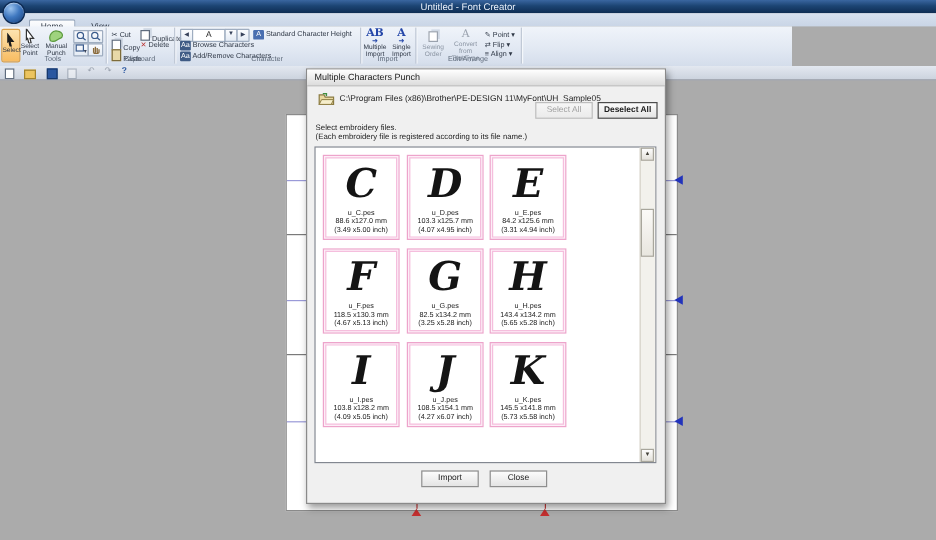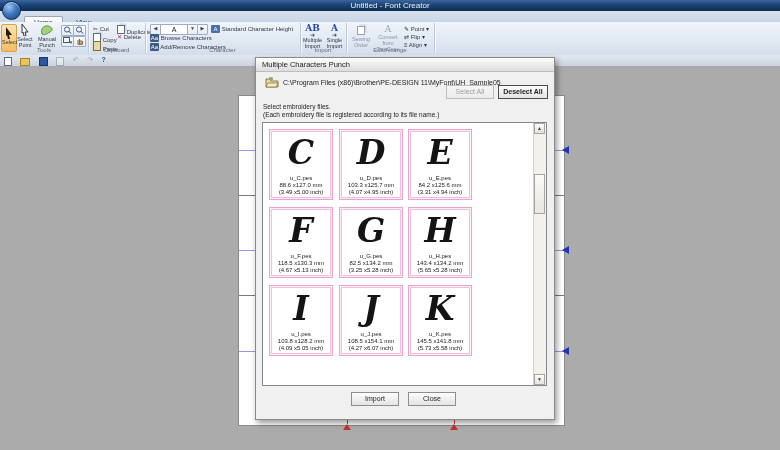--- a/index.html
+++ b/index.html
@@ -15,21 +15,21 @@
   .app-orb{left:2px;top:1px;width:17px;height:17px;border-radius:50%;z-index:30;
     background:radial-gradient(circle at 35% 30%,#9cc4ef 0%,#3f78c0 45%,#143c77 100%);
     border:1px solid #0d2a52;box-shadow:inset 0 1px 1px rgba(255,255,255,.6);}
 
   
   .tabrow{left:0;top:11px;width:780px;height:11px;background:linear-gradient(#d7e1ef,#c9d5e6);}
   .tab{height:11px;line-height:11px;font-size:7px;color:#27313f;padding:0 9px;display:inline-block;}
   .tab.active{background:linear-gradient(#fdfdfe,#e9eff7);border:1px solid #97a6ba;border-bottom:none;
     border-radius:2px 2px 0 0;margin-left:24px;}
   
-  .ribbon{left:0;top:22px;width:780px;height:33px;
+  .ribbon{left:0;top:22px;width:660px;height:33px;
     background:linear-gradient(#f0f4fa 0%,#e2e9f3 55%,#d4ddeb 100%);border-bottom:1px solid #aeb9c9;}
   .rib-sep{top:1px;width:1px;height:30px;background:#c0c9d6;box-shadow:1px 0 0 #f4f7fb;}
   .grp-label{font-size:6px;color:#5e6a7a;text-align:center;top:25px;height:7px;line-height:7px;}
   .tool-btn{text-align:center;font-size:5.5px;color:#2e3745;}
   .sel-tool{background:linear-gradient(#fde3b0,#f8bc62);border:1px solid #d9a04a;border-radius:2px;}
   .mini-btn{border:1px solid #9fadc0;background:linear-gradient(#fbfcfe,#e4ebf4);border-radius:1px;
     font-size:5px;text-align:center;color:#37425a;}
   .rib-item{font-size:6px;color:#2e3745;white-space:nowrap;}
   .gray{color:#8a94a2;}
   .mini-icon-pages{width:6px;height:7px;background:#fff;border:1px solid #5f6c7e;display:inline-block;

